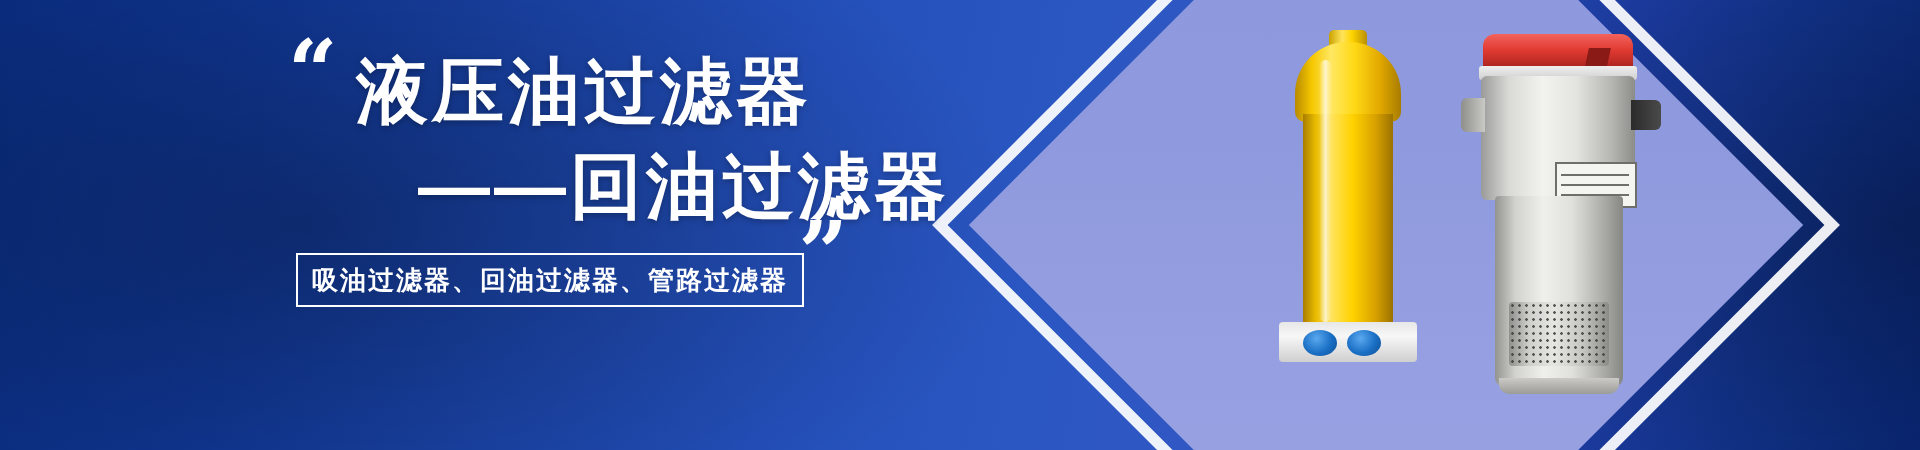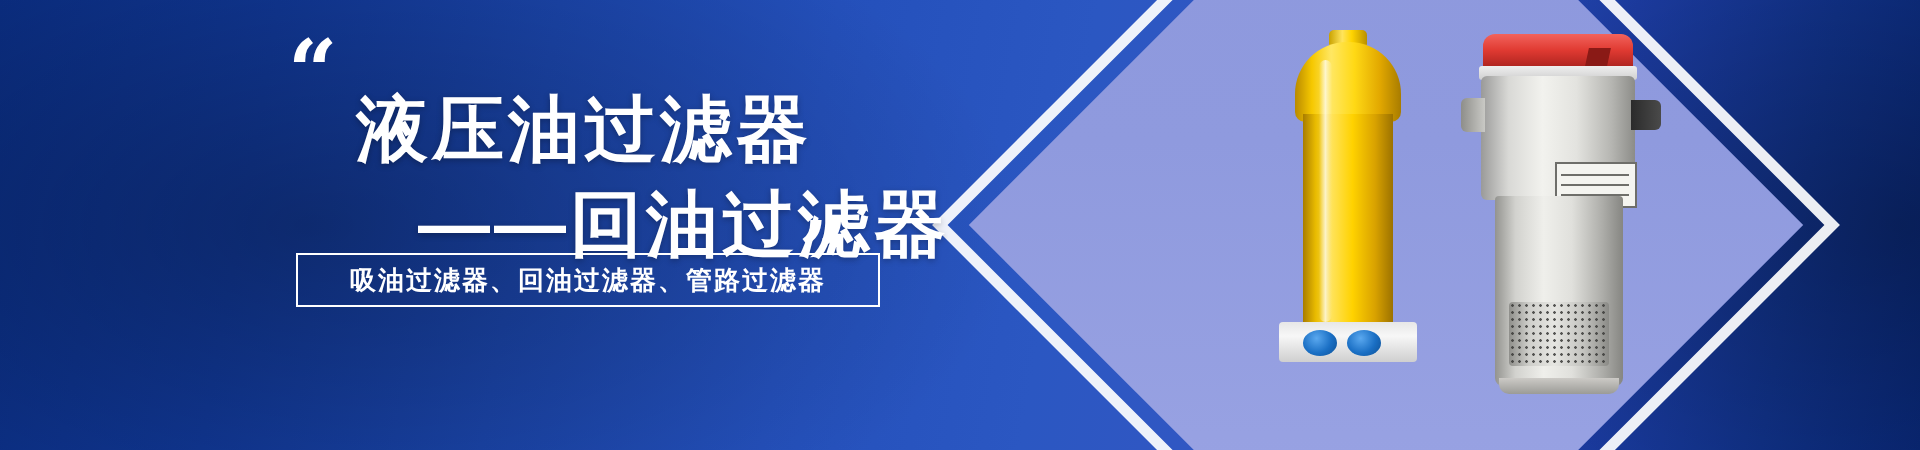--- a/index.html
+++ b/index.html
@@ -173,21 +173,20 @@
     border-radius: 0 0 10px 10px;
   }
 
   
   .headline {
     position: absolute;
     left: 336px;
     top: 44px;
     width: 720px;
     color: #ffffff;
-    margin-top: 38px;
   }
   .line1, .line2 {
     font-size: 72px;
     font-weight: 700;
     letter-spacing: 4px;
     line-height: 1.32;
     text-shadow: 0 2px 6px rgba(0,0,0,0.28);
     white-space: nowrap;
   }
   .line1 { padding-left: 20px; }
@@ -211,21 +210,21 @@
     line-height: 1;
     color: #ffffff;
     font-family: "DejaVu Serif", serif;
     font-weight: 700;
   }
 
   .subline {
     position: absolute;
     left: 296px;
     top: 253px;
-    width: 584px;
+    width: 508px;
     height: 54px;
     border: 2px solid #ffffff;
     box-sizing: border-box;
     display: flex;
     align-items: center;
     justify-content: center;
     color: #ffffff;
     font-size: 26px;
     font-weight: 700;
     letter-spacing: 2px;

